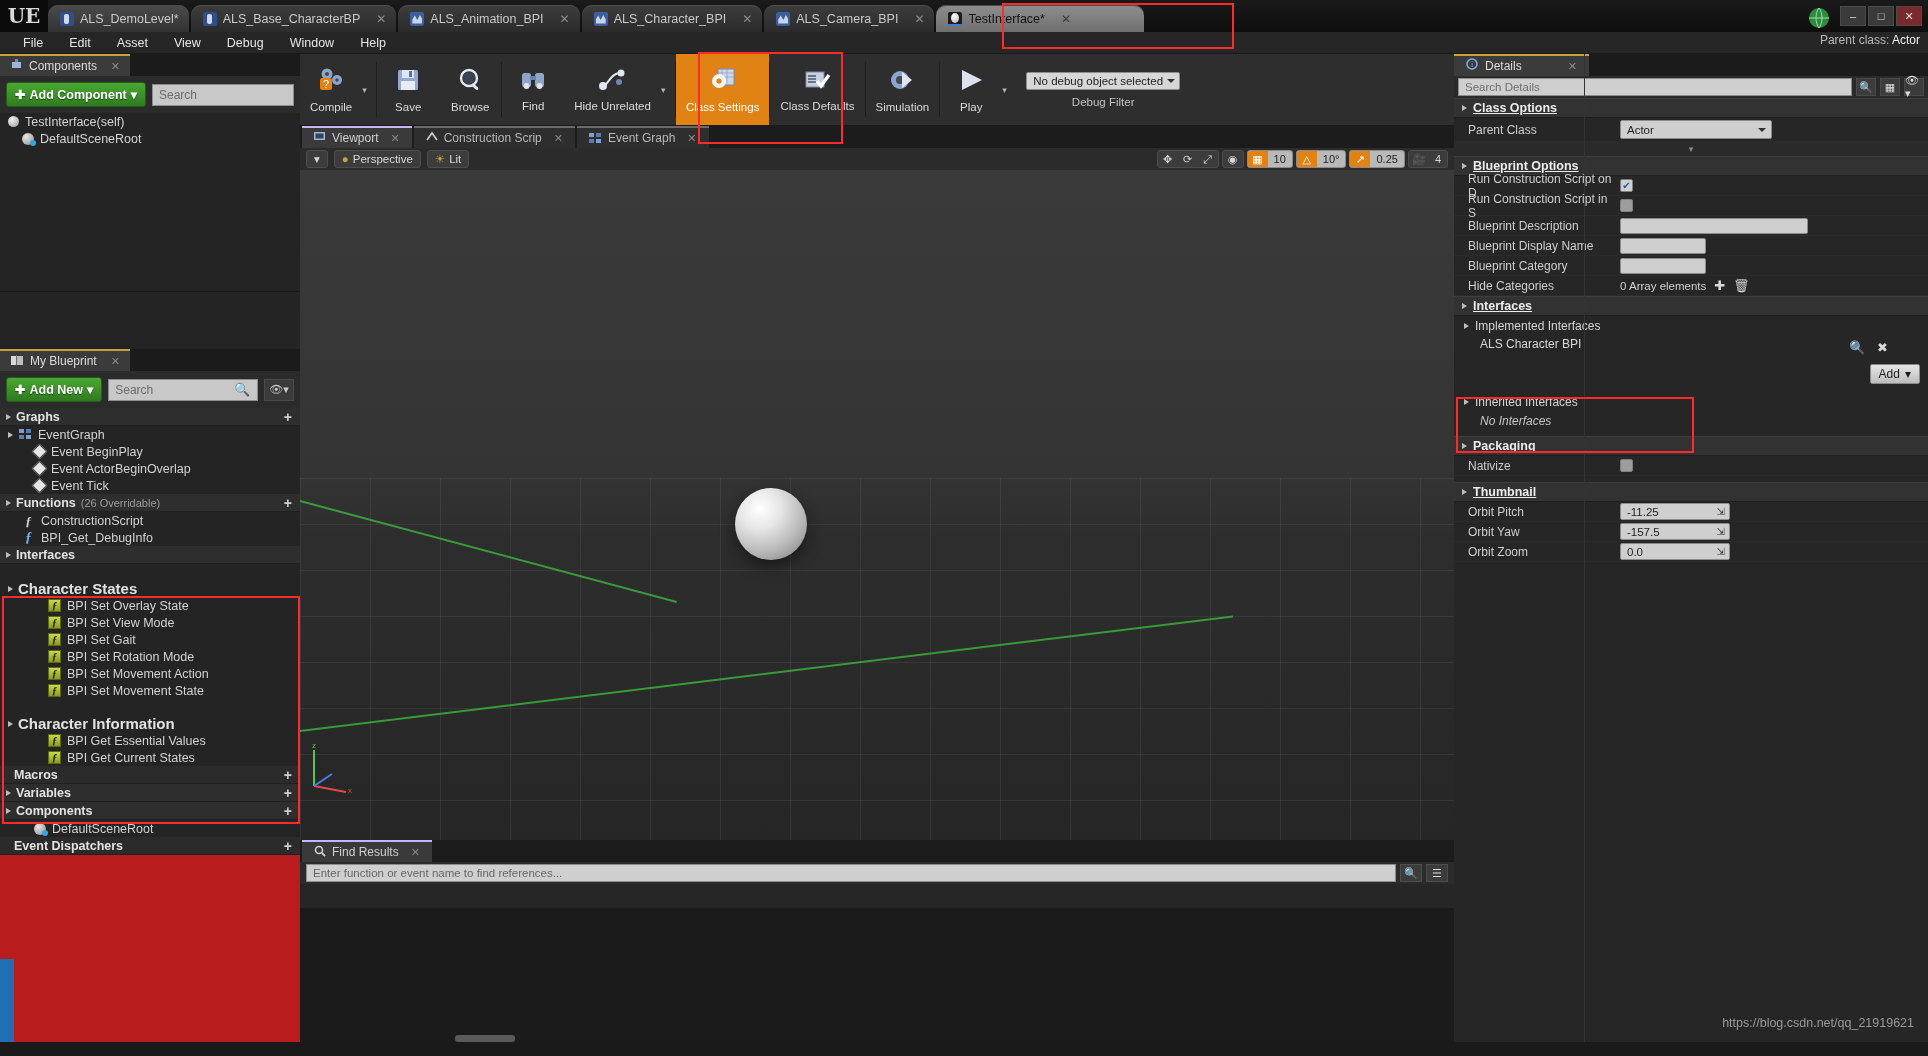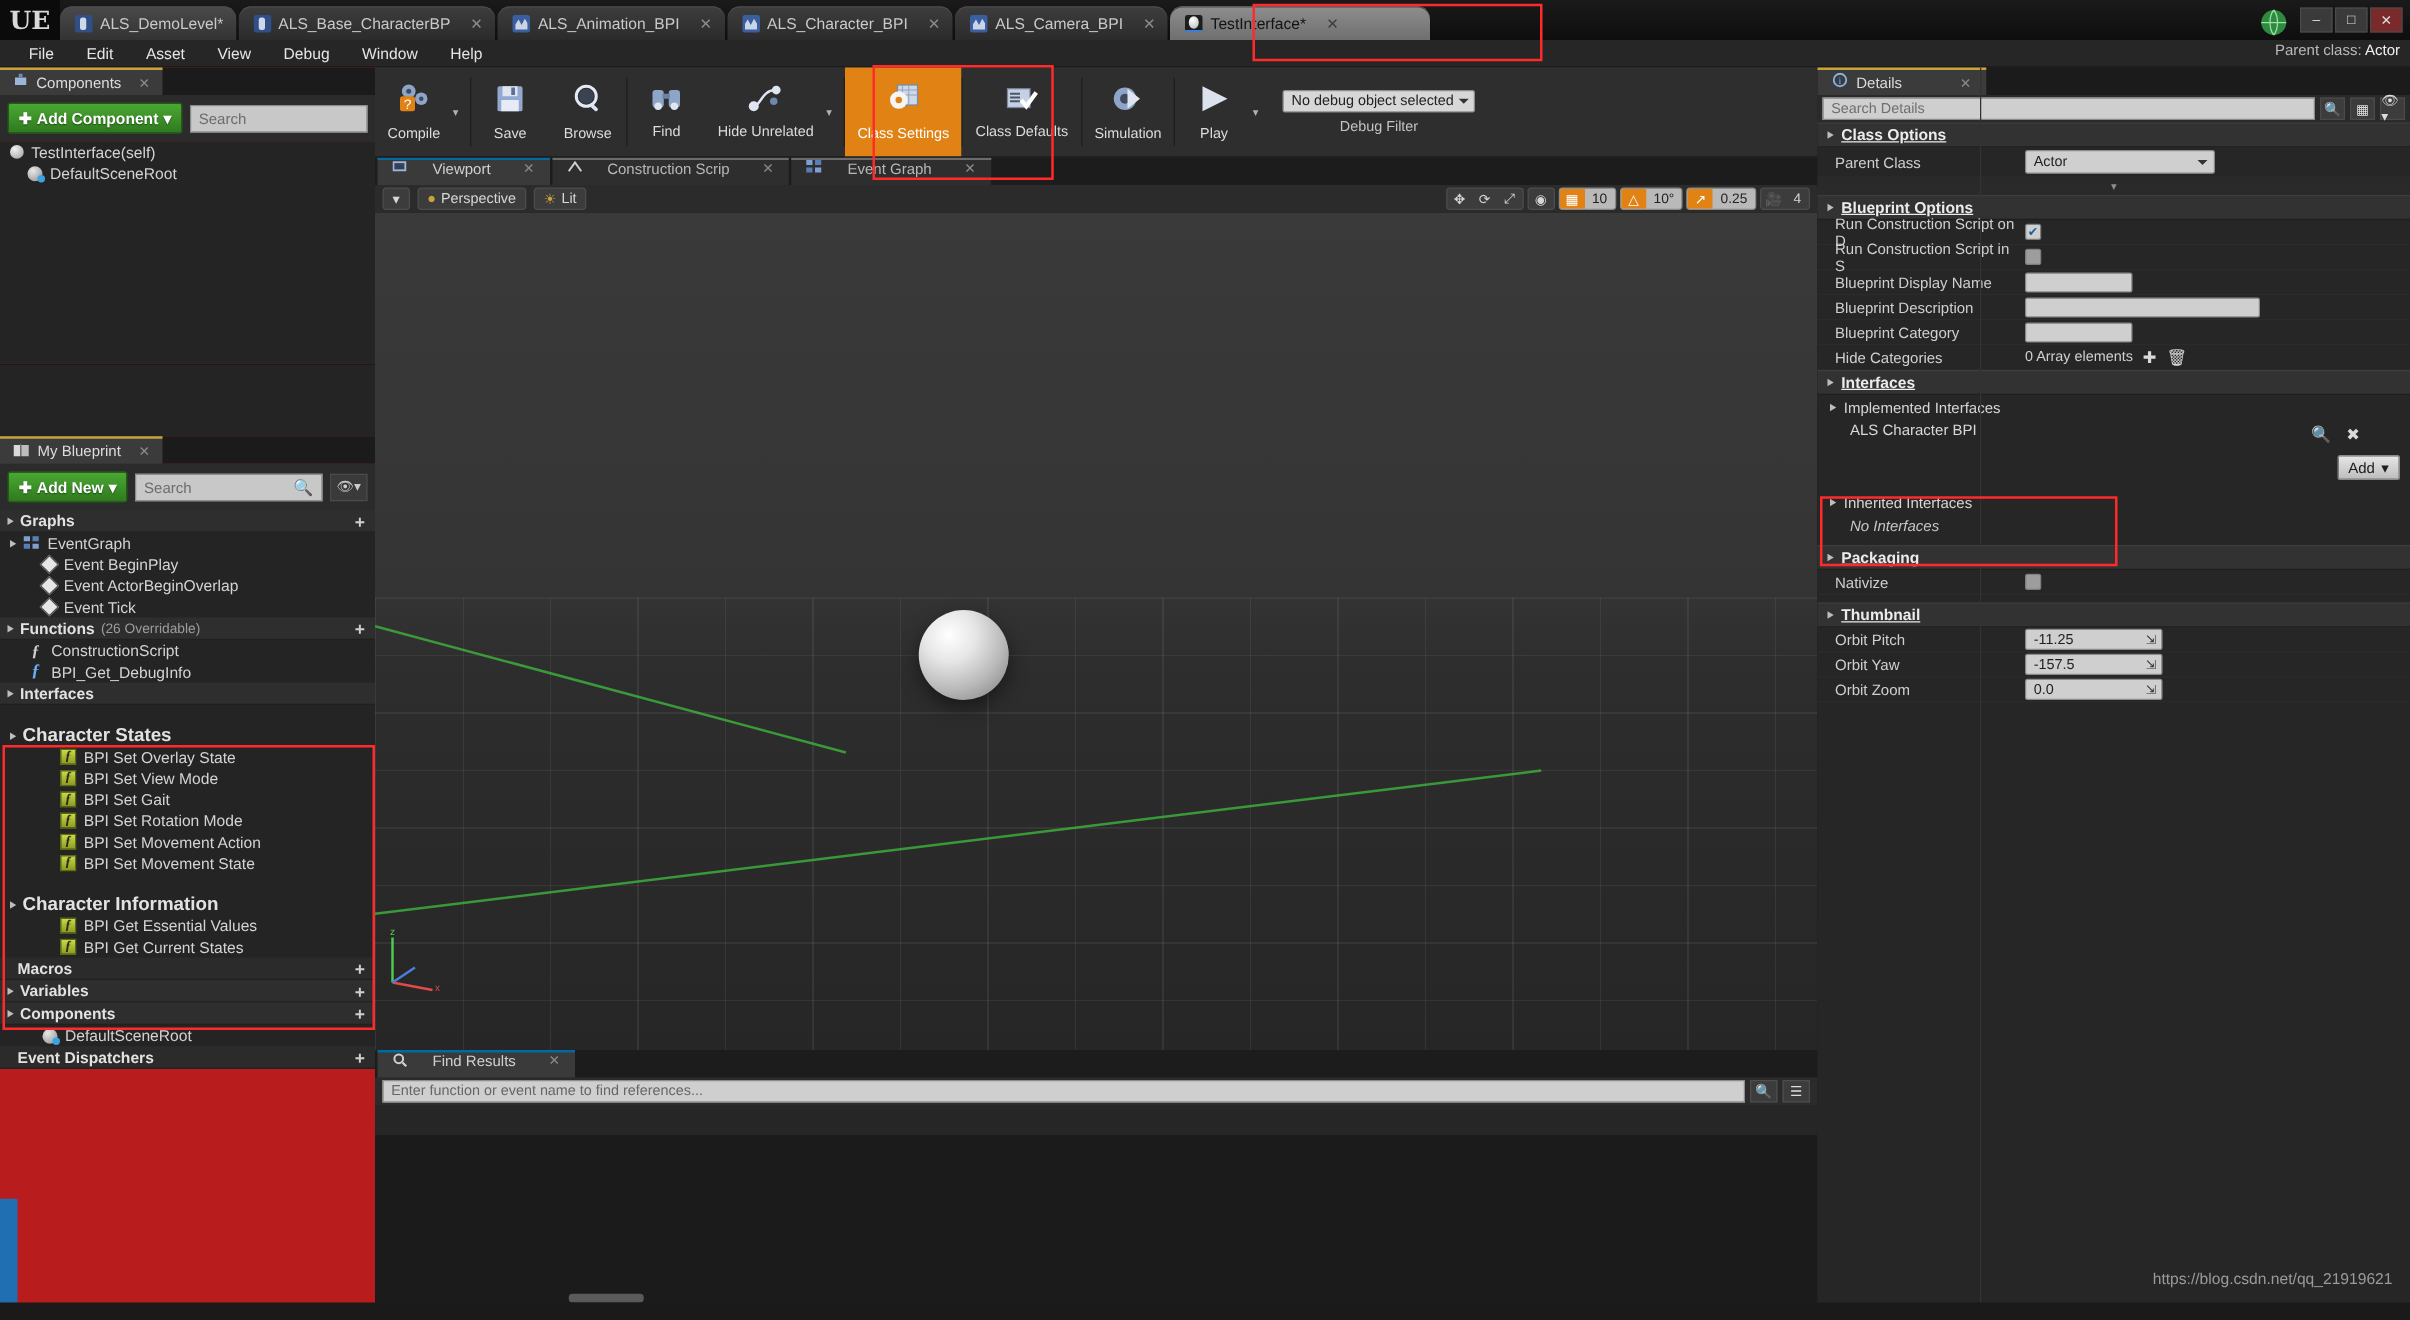--- a/index.html
+++ b/index.html
@@ -173,23 +173,23 @@
   .debug-select {
     background:#d7d7d7; border:1px solid #8d8d8d; color:#222; font-size:11.5px;
     padding:2px 16px 2px 6px; position:relative; border-radius:2px; cursor:pointer;
   }
   .debug-select .c { position:absolute; right:4px; top:6px;
     border-left:4px solid transparent; border-right:4px solid transparent; border-top:4px solid #333;}
   .debug-caption { color:#c3c3c3; font-size:11.5px; }
 
   .graph-tabrow { height:22px; background:#1c1c1c; display:flex; align-items:flex-end; padding-left:2px; }
   .gtab {
-    height:22px; display:flex; gap:20px; padding:0 12px;
+    height:22px; display:flex; align-items:center; gap:6px; padding:0 12px;
     font-size:12px; color:#d0d0d0; background:#3a3a3a; margin-right:2px;
-    border-top:2px solid #0369a1; cursor:pointer;
+    border-top:2px solid #c4b5fd; cursor:pointer;
   }
   .gtab.dim { background:#2e2e2e; border-top-color:#6b6b6b; color:#b7b7b7; }
   .gtab .x { color:#888; font-size:11px; margin-left:6px;}
 
   .vp-toolbar { height:22px; background:#2b2b2b; display:flex; align-items:center; gap:6px;
      padding:0 6px; position:relative; }
   .vp-btn { height:18px; background:#3c3c3c; border:1px solid #4d4d4d; border-radius:3px;
     color:#d7d7d7; font-size:11.5px; display:flex; align-items:center; gap:4px; padding:0 7px; cursor:pointer;}
   .vp-btn .cam { color:#c8a33a; }
   .vp-right { position:absolute; right:6px; display:flex; align-items:center; gap:3px; }
@@ -784,29 +784,29 @@
         <span class="chk">✔</span>
       </span>
     </div>
     <div class="prow">
       <span class="lbl">Run Construction Script in S</span>
       <span class="val">
         <span class="chk off"></span>
       </span>
     </div>
     <div class="prow">
+      <span class="lbl">Blueprint Description</span>
+      <span class="val">
+        <span class="txtfield" style="width:188px;"></span>
+      </span>
+    </div>
+    <div class="prow">
       <span class="lbl">Blueprint Display Name</span>
       <span class="val">
         <span class="txtfield" style="width:86px;"></span>
-      </span>
-    </div>
-    <div class="prow">
-      <span class="lbl">Blueprint Description</span>
-      <span class="val">
-        <span class="txtfield" style="width:188px;"></span>
       </span>
     </div>
     <div class="prow">
       <span class="lbl">Blueprint Category</span>
       <span class="val">
         <span class="txtfield" style="width:86px;"></span>
       </span>
     </div>
     <div class="prow">
       <span class="lbl">Hide Categories</span>

